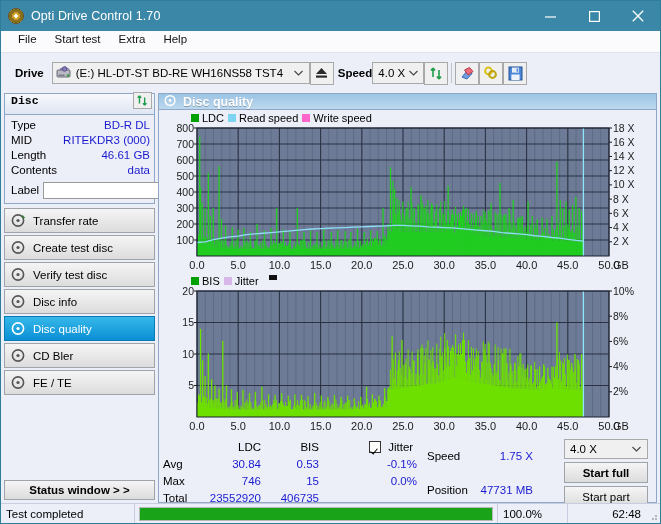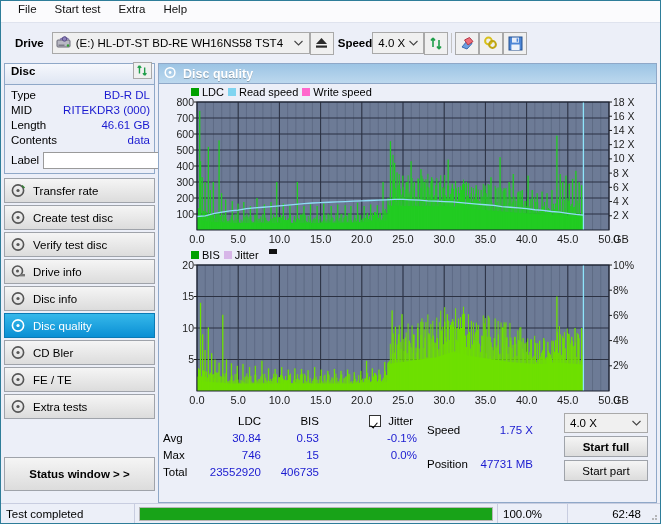--- a/index.html
+++ b/index.html
@@ -74,20 +74,21 @@
   .sep { width:1px; height:20px; background:#c3c3c3; margin:0 3px; }
   
   .content { flex: 1 1 auto; display: flex; padding: 0 0 0 0; min-height: 0; }
   .sidebar { width: 157px; flex: 0 0 157px; display: flex; flex-direction: column; padding: 0 3px 0 3px; }
   
   .disc-panel { border: 1px solid #8fa8c8; background: #eceff8; }
   .disc-head {
     height: 21px; background: linear-gradient(#f6f8fd,#dfe6f3);
     display: flex; align-items: center; padding: 0 2px 7px 6px;
     border-bottom: 1px solid #8fa8c8;
+    font-family: Liberation Mono, monospace;
   }
   .disc-head .t { font-weight: bold; font-size: 11.5px; }
   .disc-head .btn { margin-left:auto; width:19px;height:17px;border:1px solid #a9a9a9;background:#f0f0f0;
      display:flex;align-items:center;justify-content:center;}
   .disc-rows { padding: 3px 4px 4px 6px; }
   .drow { display: flex; justify-content: space-between; font-size: 11.5px; line-height: 15px; }
   .drow .k { color: #000; }
   .drow .v { color: #1a1ad0; }
   .label-row { display: flex; align-items: center; margin-top: 3px; gap: 4px; }
   .label-row .k { width: 38px; font-size: 11.5px; }
@@ -100,23 +101,23 @@
     background: linear-gradient(#f5f5f5,#dcdcdc);
     display: flex; align-items: center; padding-left: 6px; gap: 7px; font-size: 11.5px;
   }
   .navbtn.sel {
     background: linear-gradient(#36b8ea,#0a8fd4);
     border-color: #0a7ab5; color: #fff;
   }
   .navbtn .nicon { width: 15px; height: 15px; flex: 0 0 15px; }
   .sidebar-spacer { flex: 1 1 auto; min-height: 4px; }
   .statuswin {
-    height: 34px; border: 1px solid #9fa3aa; background: linear-gradient(#f5f5f5,#dcdcdc);
+    height: 20px; border: 1px solid #9fa3aa; background: linear-gradient(#f5f5f5,#dcdcdc);
     display:flex;align-items:center;justify-content:center; font-weight:bold; font-size:11.5px;
-    margin-bottom: 12px;
+    margin-bottom: 3px;
   }
   
   .main {
     flex: 1 1 auto; margin: 0 3px 0 0; border: 1px solid #8fa8c8; background: #eceff8;
     display: flex; flex-direction: column; min-width: 0;
   }
   .main-head {
     height: 20px; background: linear-gradient(#9cc4e4,#bcd8ee);
     display: flex; align-items: center; padding-left: 5px; gap: 6px;
     border-bottom: 1px solid #8fa8c8;
@@ -161,20 +162,42 @@
   .progfill { height: 100%; background: #18a318; }
   .sb-pct { width: 70px; }
   .sb-time { width: 78px; justify-content: flex-end; border-right: none;}
   .grip { width: 14px; display:flex;align-items:flex-end;justify-content:flex-end; padding:2px;}
 </style>
 </head>
 <body>
 
 <div class="window">
 
+  <div class="titlebar">
+    <div class="app-icon"></div>
+    <div class="title">Opti Drive Control 1.70</div>
+    <div class="winbtns">
+      <div class="winbtn">
+        <svg width="11" height="11" viewBox="0 0 11 11">
+            <line x1="0" y1="6" x2="11" y2="6" stroke="#fff" stroke-width="1.2"></line>
+          </svg>
+      </div>
+      <div class="winbtn">
+        <svg width="11" height="11" viewBox="0 0 11 11">
+            <rect x="0.6" y="0.6" width="9.8" height="9.8" fill="none" stroke="#fff" stroke-width="1.2"></rect>
+          </svg>
+      </div>
+      <div class="winbtn">
+        <svg width="12" height="12" viewBox="0 0 12 12">
+            <line x1="0.8" y1="0.8" x2="11.2" y2="11.2" stroke="#fff" stroke-width="1.3"></line>
+            <line x1="11.2" y1="0.8" x2="0.8" y2="11.2" stroke="#fff" stroke-width="1.3"></line>
+          </svg>
+      </div>
+    </div>
+  </div>
 
   <div class="menubar">
     <div class="mi">File</div>
     <div class="mi">Start test</div>
     <div class="mi">Extra</div>
     <div class="mi">Help</div>
   </div>
 
   <div class="drivebar">
     <div class="lbl-bold" style="margin-left:8px;margin-right:8px;">Drive</div>
@@ -308,30 +331,20 @@
             <svg width="15" height="15" viewBox="0 0 15 15">
                 <circle cx="7" cy="7.5" r="5.6" fill="none" stroke="#555" stroke-width="1.6"></circle>
                 <circle cx="7" cy="7.5" r="1.6" fill="#555"></circle>
               </svg>
           </span>
           <span>Verify test disc</span>
         </div>
         <div class="navbtn">
           <span class="nicon">
             <svg width="15" height="15" viewBox="0 0 15 15">
-                <circle cx="6.5" cy="7" r="5" fill="none" stroke="#555" stroke-width="1.6"></circle>
-                <circle cx="6.5" cy="7" r="1.5" fill="#555"></circle>
-                <rect x="9" y="10" width="5" height="2.4" fill="#777"></rect>
-              </svg>
-          </span>
-          <span>Drive info</span>
-        </div>
-        <div class="navbtn">
-          <span class="nicon">
-            <svg width="15" height="15" viewBox="0 0 15 15">
                 <circle cx="7" cy="7.5" r="5.6" fill="none" stroke="#555" stroke-width="1.6"></circle>
                 <circle cx="7" cy="7.5" r="1.6" fill="#555"></circle>
               </svg>
           </span>
           <span>Disc info</span>
         </div>
         <div class="navbtn sel">
           <span class="nicon">
             <svg width="15" height="15" viewBox="0 0 15 15">
                 <circle cx="7" cy="7.5" r="5.6" fill="none" stroke="#fff" stroke-width="1.6"></circle>
@@ -350,29 +363,20 @@
           <span>CD Bler</span>
         </div>
         <div class="navbtn">
           <span class="nicon">
             <svg width="15" height="15" viewBox="0 0 15 15">
                 <circle cx="7" cy="7.5" r="5.6" fill="none" stroke="#555" stroke-width="1.6"></circle>
                 <circle cx="7" cy="7.5" r="1.6" fill="#555"></circle>
               </svg>
           </span>
           <span>FE / TE</span>
-        </div>
-        <div class="navbtn">
-          <span class="nicon">
-            <svg width="15" height="15" viewBox="0 0 15 15">
-                <circle cx="7" cy="7.5" r="5.6" fill="none" stroke="#555" stroke-width="1.6"></circle>
-                <circle cx="7" cy="7.5" r="1.6" fill="#555"></circle>
-              </svg>
-          </span>
-          <span>Extra tests</span>
         </div>
       </div>
 
       <div class="sidebar-spacer"></div>
       <div class="statuswin">Status window &gt; &gt;</div>
     </div>
 
     <div class="main">
       <div class="main-head">
         <span>

